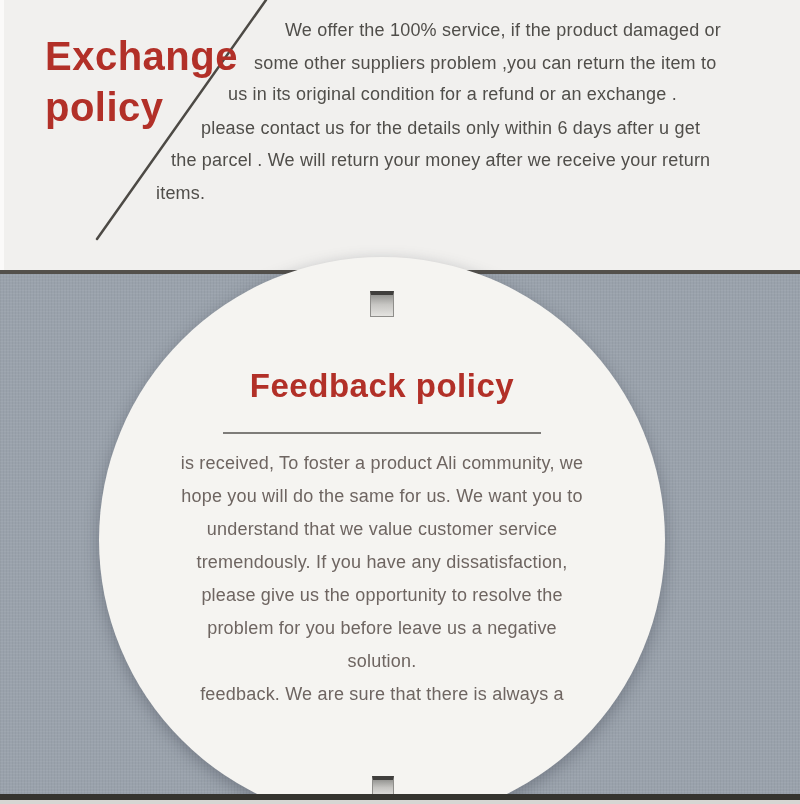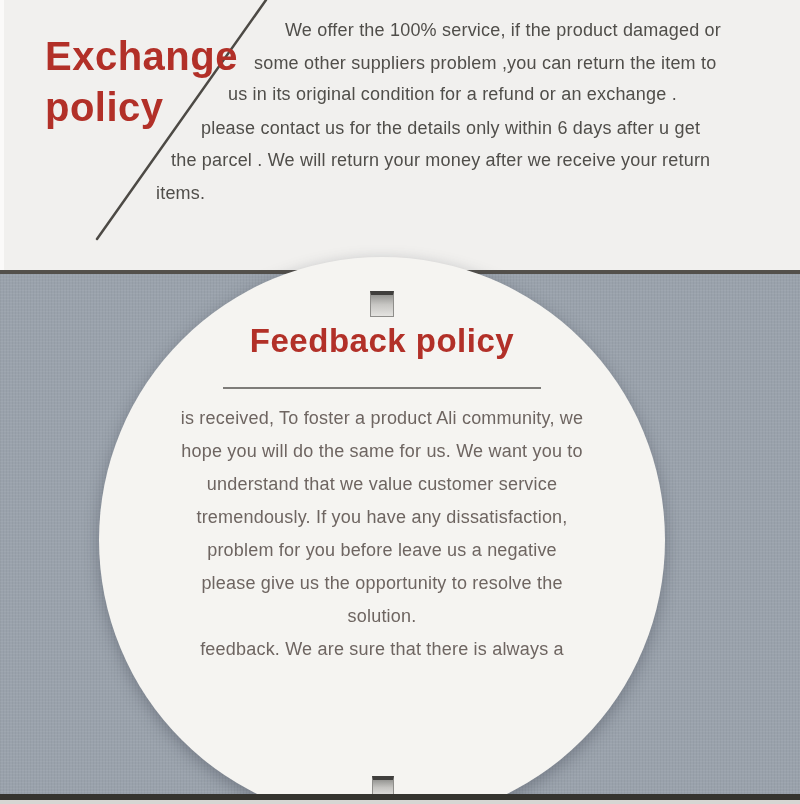--- a/index.html
+++ b/index.html
@@ -65,21 +65,21 @@
   .circle-tag {
     position: absolute; left: 99px; top: 257px;
     width: 566px; height: 566px;
     border-radius: 50%;
     background: var(--circle-bg, #f5f4f1);
     box-shadow: 0 5px 16px rgba(60, 66, 78, 0.40);
     z-index: 2;
     text-align: center;
   }
   .feedback-title {
-    margin-top: 65px;
+    margin-top: 110px;
     font-size: 33px; font-weight: bold;
     letter-spacing: 0.5px;
     color: var(--title-red, #b23028);
   }
   .title-underline {
     width: 318px; height: 2px;
     margin: 13px auto 0 auto;
     background: #7e7c79;
   }
   .feedback-body { margin-top: 13px; }
@@ -146,22 +146,22 @@
   <section class="bottom-section"></section>
 
   <div class="circle-tag">
     <h2 class="feedback-title">Feedback policy</h2>
     <div class="title-underline"></div>
     <div class="feedback-body">
       <div class="fb-line">is received, To foster a product Ali community, we</div>
       <div class="fb-line">hope you will do the same for us. We want you to</div>
       <div class="fb-line">understand that we value customer service</div>
       <div class="fb-line">tremendously. If you have any dissatisfaction,</div>
+      <div class="fb-line">please give us the opportunity to resolve the</div>
       <div class="fb-line">problem for you before leave us a negative</div>
-      <div class="fb-line">please give us the opportunity to resolve the</div>
       <div class="fb-line">solution.</div>
       <div class="fb-line">feedback. We are sure that there is always a</div>
     </div>
   </div>
 
   <div class="tag-hole top"></div>
   <div class="tag-hole bottom"></div>
 
   <div class="bottom-bar"></div>
   <div class="bottom-strip"></div>

